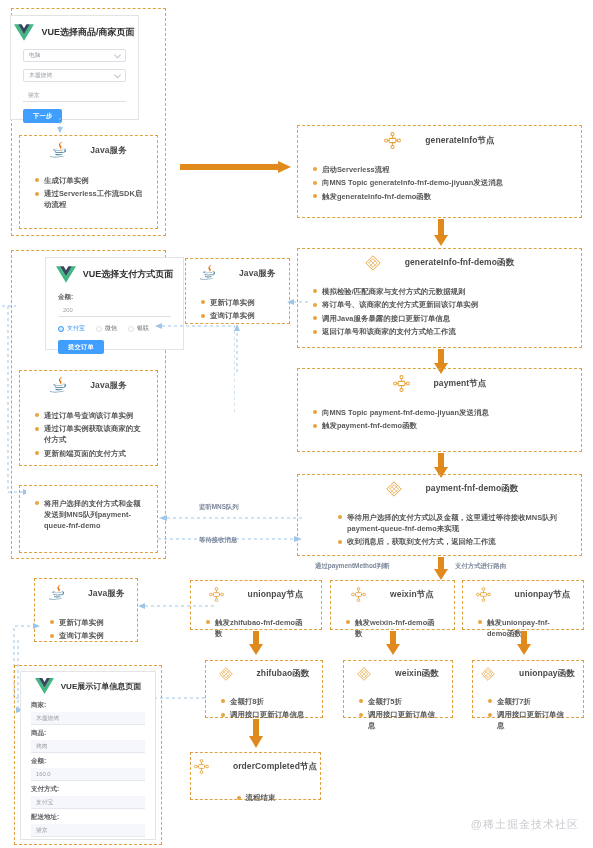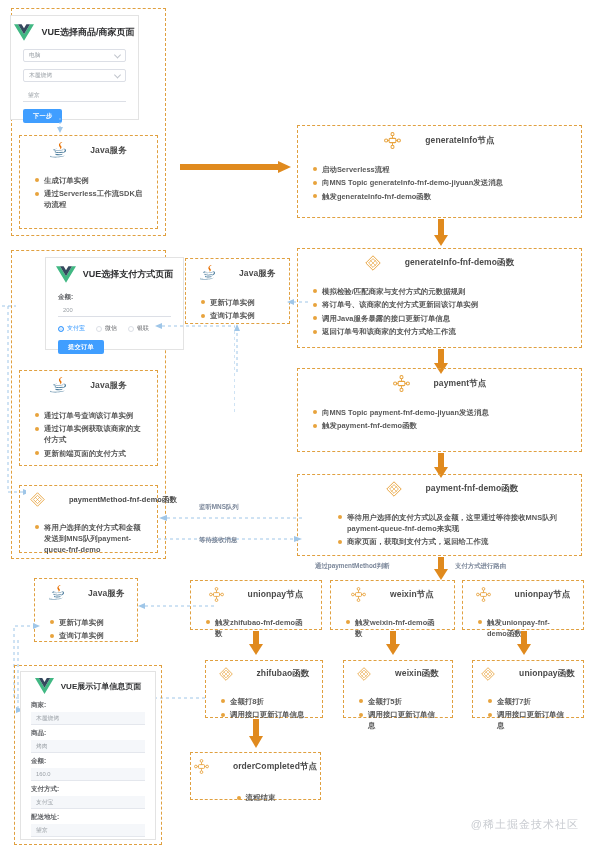--- a/index.html
+++ b/index.html
@@ -200,30 +200,20 @@
       <span class="tt">Java服务</span>
     </div>
     <ul class="blist">
       <li>通过订单号查询该订单实例</li>
       <li>通过订单实例获取该商家的支付方式</li>
       <li>更新前端页面的支付方式</li>
     </ul>
   </div>
 
   <div class="dbox dash-orange" style="left:19px;top:485px;width:139px;height:68px;">
-    <div class="card-title" style="justify-content:flex-start;padding-left:10px;">
-      <span class="ico">
-        <svg width="15" height="15" viewBox="0 0 20 20">
-          <path d="M10 1 19 10 10 19 1 10z" fill="none" stroke="#e8a33d" stroke-width="1.2"></path>
-          <path d="M10 4.5 15.5 10 10 15.5 4.5 10z" fill="none" stroke="#e8a33d" stroke-width="1"></path>
-          <path d="M6.5 6.5 13.5 13.5M13.5 6.5 6.5 13.5" stroke="#e8a33d" stroke-width=".8"></path>
-        </svg>
-      </span>
-      <span class="tt" style="font-size:7.4px;">paymentMethod-fnf-demo函数</span>
-    </div>
     <ul class="blist">
       <li>将用户选择的支付方式和金额发送到MNS队列payment-queue-fnf-demo</li>
     </ul>
   </div>
 
   <div class="dbox dash-orange" style="left:185px;top:258px;width:105px;height:66px;">
     <div class="card-title" style="justify-content:flex-start;padding-left:14px;">
       <span class="ico">
         <svg width="15" height="17" viewBox="0 0 16 18">
           <path d="M6.4 11.4s-.9.6.6.7c1.8.2 2.8.2 4.8-.2 0 0 .5.4 1.2.6-4.5 1.9-10.1-.1-6.6-1.1z" fill="#5382a1"></path>
@@ -336,21 +326,21 @@
         <svg width="16" height="16" viewBox="0 0 20 20">
           <path d="M10 1 19 10 10 19 1 10z" fill="none" stroke="#e8a33d" stroke-width="1.2"></path>
           <path d="M10 4.5 15.5 10 10 15.5 4.5 10z" fill="none" stroke="#e8a33d" stroke-width="1"></path>
           <path d="M6.5 6.5 13.5 13.5M13.5 6.5 6.5 13.5" stroke="#e8a33d" stroke-width=".8"></path>
         </svg>
       </span>
       <span class="tt">payment-fnf-demo函数</span>
     </div>
     <ul class="blist">
       <li>等待用户选择的支付方式以及金额，这里通过等待接收MNS队列payment-queue-fnf-demo来实现</li>
-      <li>商家页面，获取到支付方式，返回给工作流</li>
+      <li>收到消息后，获取到支付方式，返回给工作流</li>
     </ul>
   </div>
 
   <svg class="harrow" style="left:158px;top:512px;" width="144" height="12">
     <line x1="144" y1="6" x2="8" y2="6" stroke="#9fc6e8" stroke-width="1" stroke-dasharray="3,3"></line>
     <polygon points="1,6 9,3 9,9" fill="#9fc6e8"></polygon>
   </svg>
   <svg class="harrow" style="left:158px;top:533px;" width="144" height="12">
     <line x1="0" y1="6" x2="138" y2="6" stroke="#9fc6e8" stroke-width="1" stroke-dasharray="3,3"></line>
     <polygon points="144,6 136,3 136,9" fill="#9fc6e8"></polygon>

